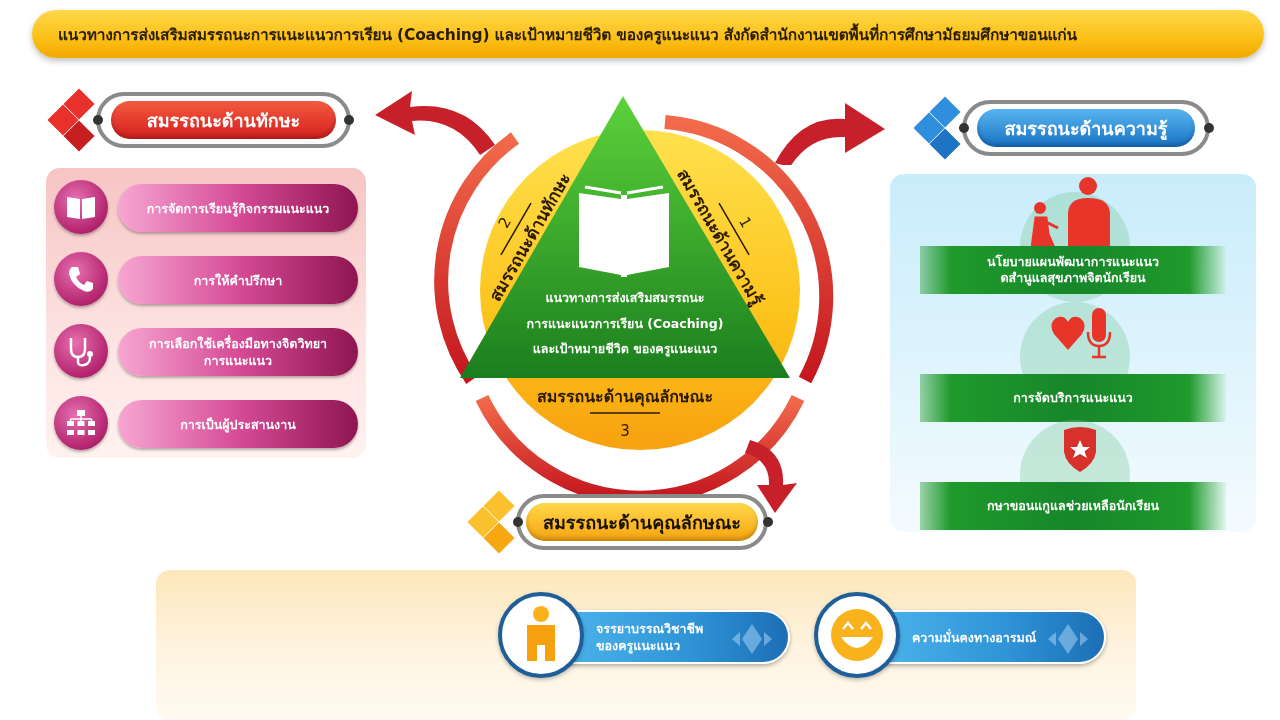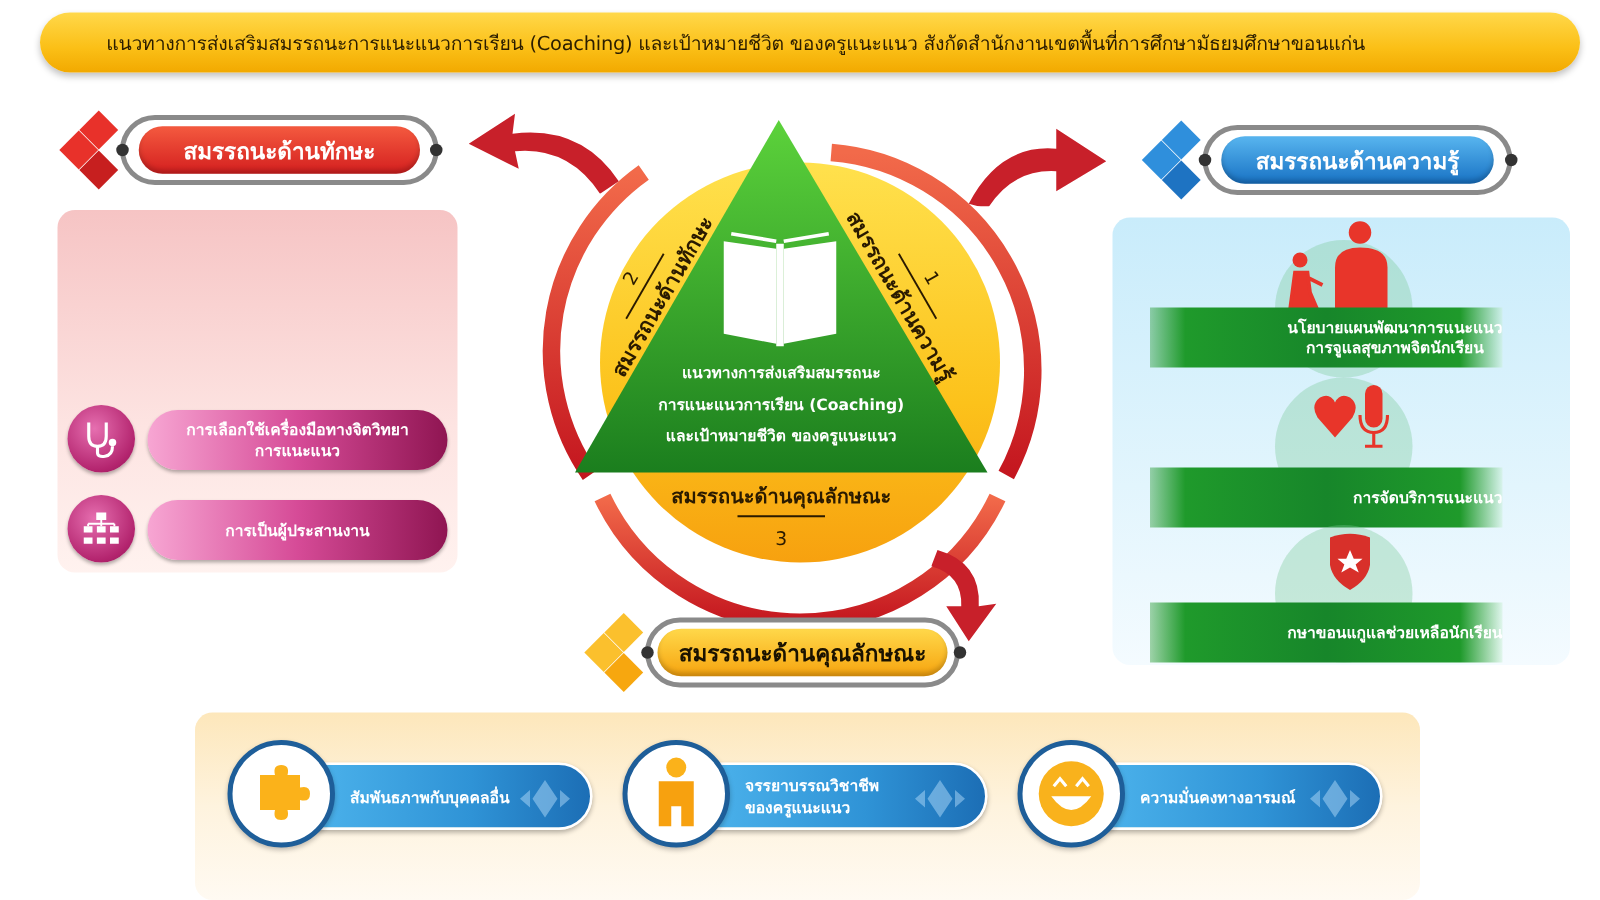--- a/index.html
+++ b/index.html
@@ -1,37 +1,37 @@
 <!DOCTYPE html>
 <html><head>
 <meta charset="utf-8">
 <style>
   html,body{margin:0;padding:0;}
   body{width:1280px;height:720px;background:#ffffff;position:relative;overflow:hidden;font-family:"DejaVu Sans","Liberation Sans",sans-serif;}
   .abs{position:absolute;}
   
   .banner{left:32px;top:10px;width:1232px;height:48px;border-radius:24px;background:linear-gradient(180deg,#ffd84a 0%,#fbbf16 60%,#f2a900 100%);box-shadow:0 3px 6px rgba(0,0,0,0.25);display:flex;align-items:center;padding-left:26px;box-sizing:border-box;}
-  .banner span{font-size:15.5px;font-weight:normal;color:#2b1d00;white-space:nowrap;letter-spacing:-0.2px;margin-left:27px;}
+  .banner span{font-size:15.5px;font-weight:bold;color:#2b1d00;white-space:nowrap;letter-spacing:-0.2px;}
 
   
   .hdr-wrap{height:56px;border-radius:28px;border:4px solid #8a8a8a;box-sizing:border-box;background:#fff;display:flex;align-items:center;justify-content:center;}
   .hdr-pill{height:38px;border-radius:19px;display:flex;align-items:center;justify-content:center;font-weight:bold;font-size:18px;box-shadow:inset 0 -3px 4px rgba(0,0,0,0.2);}
   .dot{width:10px;height:10px;border-radius:50%;background:#333;position:absolute;top:50%;margin-top:-5px;}
   .diamond{width:22px;height:22px;transform:rotate(45deg);position:absolute;}
 
   
   .left-panel{left:46px;top:168px;width:320px;height:290px;border-radius:14px;background:linear-gradient(180deg,#f6c4c4 0%,#fde4e2 60%,#fff2ef 100%);}
   .skill-row{position:absolute;left:8px;width:305px;height:56px;}
   .skill-icon{position:absolute;left:0;top:0;width:54px;height:54px;border-radius:50%;background:radial-gradient(circle at 40% 35%,#e66fb0 0%,#b3246e 70%,#8c1454 100%);box-shadow:0 2px 3px rgba(0,0,0,0.3);display:flex;align-items:center;justify-content:center;}
   .skill-pill{position:absolute;left:64px;top:4px;width:240px;height:48px;border-radius:24px;background:linear-gradient(90deg,#f7a6d3 0%,#d64b97 50%,#8f1552 100%);box-shadow:0 2px 3px rgba(0,0,0,0.3);display:flex;align-items:center;justify-content:center;text-align:center;color:#fff;font-size:12.5px;font-weight:bold;line-height:17px;}
 
   
   .right-panel{left:890px;top:174px;width:366px;height:358px;border-radius:14px;background:linear-gradient(180deg,#c9ecfb 0%,#e2f5fd 60%,#f4fbff 100%);}
   .know-circle{position:absolute;width:110px;height:110px;border-radius:50%;background:rgba(120,200,150,0.35);}
-  .know-bar{position:absolute;left:30px;width:282px;height:48px;background:linear-gradient(90deg,rgba(30,150,40,0.4) 0%,#1f9a2b 10%,#17862a 50%,#1f9a2b 88%,rgba(200,240,210,0.4) 100%);display:flex;align-items:center;justify-content:flex-end;text-align:center;color:#fff;font-size:12.5px;font-weight:bold;line-height:16px;}
+  .know-bar{position:absolute;left:30px;width:306px;height:48px;background:linear-gradient(90deg,rgba(30,150,40,0.4) 0%,#1f9a2b 10%,#17862a 50%,#1f9a2b 88%,rgba(200,240,210,0.4) 100%);display:flex;align-items:center;justify-content:center;text-align:center;color:#fff;font-size:12.5px;font-weight:bold;line-height:16px;}
 
   
   .bottom-panel{left:156px;top:570px;width:980px;height:150px;border-radius:14px;background:linear-gradient(180deg,#fde7bb 0%,#fef3de 50%,#fffaf2 100%);}
   .attr-item{position:absolute;top:22px;width:300px;height:90px;}
   .attr-pill{position:absolute;left:50px;top:18px;width:242px;height:54px;border-radius:27px;background:linear-gradient(90deg,#4fb6ee 0%,#2f93d6 60%,#1c6eb5 100%);border:2px solid #fff;box-shadow:0 2px 4px rgba(0,0,0,0.3);display:flex;align-items:center;padding-left:46px;box-sizing:border-box;color:#fff;font-size:12.5px;font-weight:bold;line-height:17px;}
   .attr-circle{position:absolute;left:0;top:0;width:86px;height:86px;border-radius:50%;background:#fff;border:4px solid #1e5e99;box-sizing:border-box;display:flex;align-items:center;justify-content:center;box-shadow:0 2px 4px rgba(0,0,0,0.25);}
   .pattern{position:absolute;right:16px;top:10px;opacity:0.45;}
 </style>
 </head>
 <body>
@@ -107,20 +107,40 @@
   <div class="diamond" style="left:22px;top:5px;background:#e8312a;"></div>
   <div class="diamond" style="left:22px;top:37px;background:#c71f1f;"></div>
   <div class="hdr-wrap abs" style="left:50px;top:4px;width:255px;">
     <div class="hdr-pill" style="width:225px;background:linear-gradient(180deg,#f45a3f,#d41f1f);color:#fff;">สมรรถนะด้านทักษะ</div>
   </div>
   <div class="dot" style="left:47px;"></div>
   <div class="dot" style="left:298px;"></div>
 </div>
 
 <div class="abs left-panel">
+  <div class="skill-row" style="top:12px;">
+    <div class="skill-icon">
+      <svg width="32" height="28">
+          <path d="M2 4 L15 6 L15 26 L2 24Z M30 4 L17 6 L17 26 L30 24Z" fill="#fff"></path>
+        </svg>
+    </div>
+    <div class="skill-pill">
+        <span>การจัดการเรียนรู้กิจกรรมแนะแนว</span>
+      </div>
+  </div>
+  <div class="skill-row" style="top:84px;">
+    <div class="skill-icon">
+      <svg width="30" height="30">
+          <path d="M6 3 L12 3 L14 10 L10 13 Q13 19 18 21 L21 17 L27 19 L27 25 Q24 29 18 27 Q6 22 3 10 Q3 5 6 3Z" fill="#fff"></path>
+        </svg>
+    </div>
+    <div class="skill-pill">
+        <span>การให้คำปรึกษา</span>
+      </div>
+  </div>
   <div class="skill-row" style="top:156px;">
     <div class="skill-icon">
       <svg width="32" height="32">
           <path d="M6 3 L6 14 Q6 22 13 22 Q20 22 20 14 L20 3" fill="none" stroke="#fff" stroke-width="2.5"></path>
           <path d="M13 22 L13 27 Q13 31 19 30 Q25 29 25 22" fill="none" stroke="#fff" stroke-width="2.5"></path>
           <circle cx="25" cy="19" r="3" fill="#fff"></circle>
         </svg>
     </div>
     <div class="skill-pill">
         <div>
@@ -163,21 +183,21 @@
   <div class="know-circle" style="left:130px;top:18px;"></div>
   <svg class="abs" style="left:128px;top:2px;" width="110" height="72">
     <circle cx="70" cy="10" r="9" fill="#e8352a"></circle>
     <path d="M50 72 L50 38 Q50 22 70 22 Q92 22 92 38 L92 72Z" fill="#e8352a"></path>
     <circle cx="22" cy="32" r="6" fill="#e8352a"></circle>
     <path d="M14 72 L18 42 L28 42 L30 58 L36 72Z M28 46 L40 52" fill="#e8352a" stroke="#e8352a" stroke-width="3"></path>
   </svg>
   <div class="know-bar" style="top:72px;">
     <div>
         <div>นโยบายแผนพัฒนาการแนะแนว</div>
-        <div>การจูแลสุขภาพจิตนักเรียน</div>
+        <div>ดสำนูแลสุขภาพจิตนักเรียน</div>
       </div>
   </div>
   <div class="know-circle" style="left:130px;top:128px;"></div>
   <svg class="abs" style="left:160px;top:128px;" width="70" height="60">
     <path d="M18 48 L4 32 Q-2 22 6 16 Q14 12 18 20 Q22 12 30 16 Q38 22 32 32 Z" fill="#e8352a"></path>
     <rect x="42" y="6" width="14" height="34" rx="7" fill="#e8352a"></rect>
     <path d="M38 30 Q38 44 49 44 Q60 44 60 30" fill="none" stroke="#e8352a" stroke-width="2.5"></path>
     <path d="M49 44 L49 54 M42 55 L56 55" stroke="#e8352a" stroke-width="2.5"></path>
   </svg>
   <div class="know-bar" style="top:200px;">
@@ -198,33 +218,20 @@
   <div class="diamond" style="left:22px;top:5px;background:#fbc02d;"></div>
   <div class="diamond" style="left:22px;top:37px;background:#f7a70f;"></div>
   <div class="hdr-wrap abs" style="left:50px;top:4px;width:252px;">
     <div class="hdr-pill" style="width:232px;background:linear-gradient(180deg,#ffd84a,#f6a40f);color:#1a1200;">สมรรถนะด้านคุณลักษณะ</div>
   </div>
   <div class="dot" style="left:47px;"></div>
   <div class="dot" style="left:297px;"></div>
 </div>
 
 <div class="abs bottom-panel">
-  <div class="attr-item" style="left:26px;">
-    <div class="attr-pill">
-      <span>สัมพันธภาพกับบุคคลอื่น</span>
-      <svg class="pattern" width="40" height="34">
-          <path d="M20 2 L30 17 L20 32 L10 17Z M0 17 L8 10 L8 24Z M40 17 L32 10 L32 24Z" fill="#bfe4ff"></path>
-        </svg>
-    </div>
-    <div class="attr-circle">
-      <svg width="50" height="50">
-          <path d="M8 10 L20 10 Q18 2 25 2 Q32 2 30 10 L40 10 L40 20 Q48 18 48 25 Q48 32 40 30 L40 38 L30 38 Q32 46 25 46 Q18 46 20 38 L8 38 Z" fill="#fbb21a"></path>
-        </svg>
-    </div>
-  </div>
   <div class="attr-item" style="left:658px;">
     <div class="attr-pill">
       <span>ความมั่นคงทางอารมณ์</span>
       <svg class="pattern" width="40" height="34">
           <path d="M20 2 L30 17 L20 32 L10 17Z M0 17 L8 10 L8 24Z M40 17 L32 10 L32 24Z" fill="#bfe4ff"></path>
         </svg>
     </div>
     <div class="attr-circle">
       <svg width="56" height="56">
           <circle cx="28" cy="28" r="26" fill="#f9b21c"></circle>

